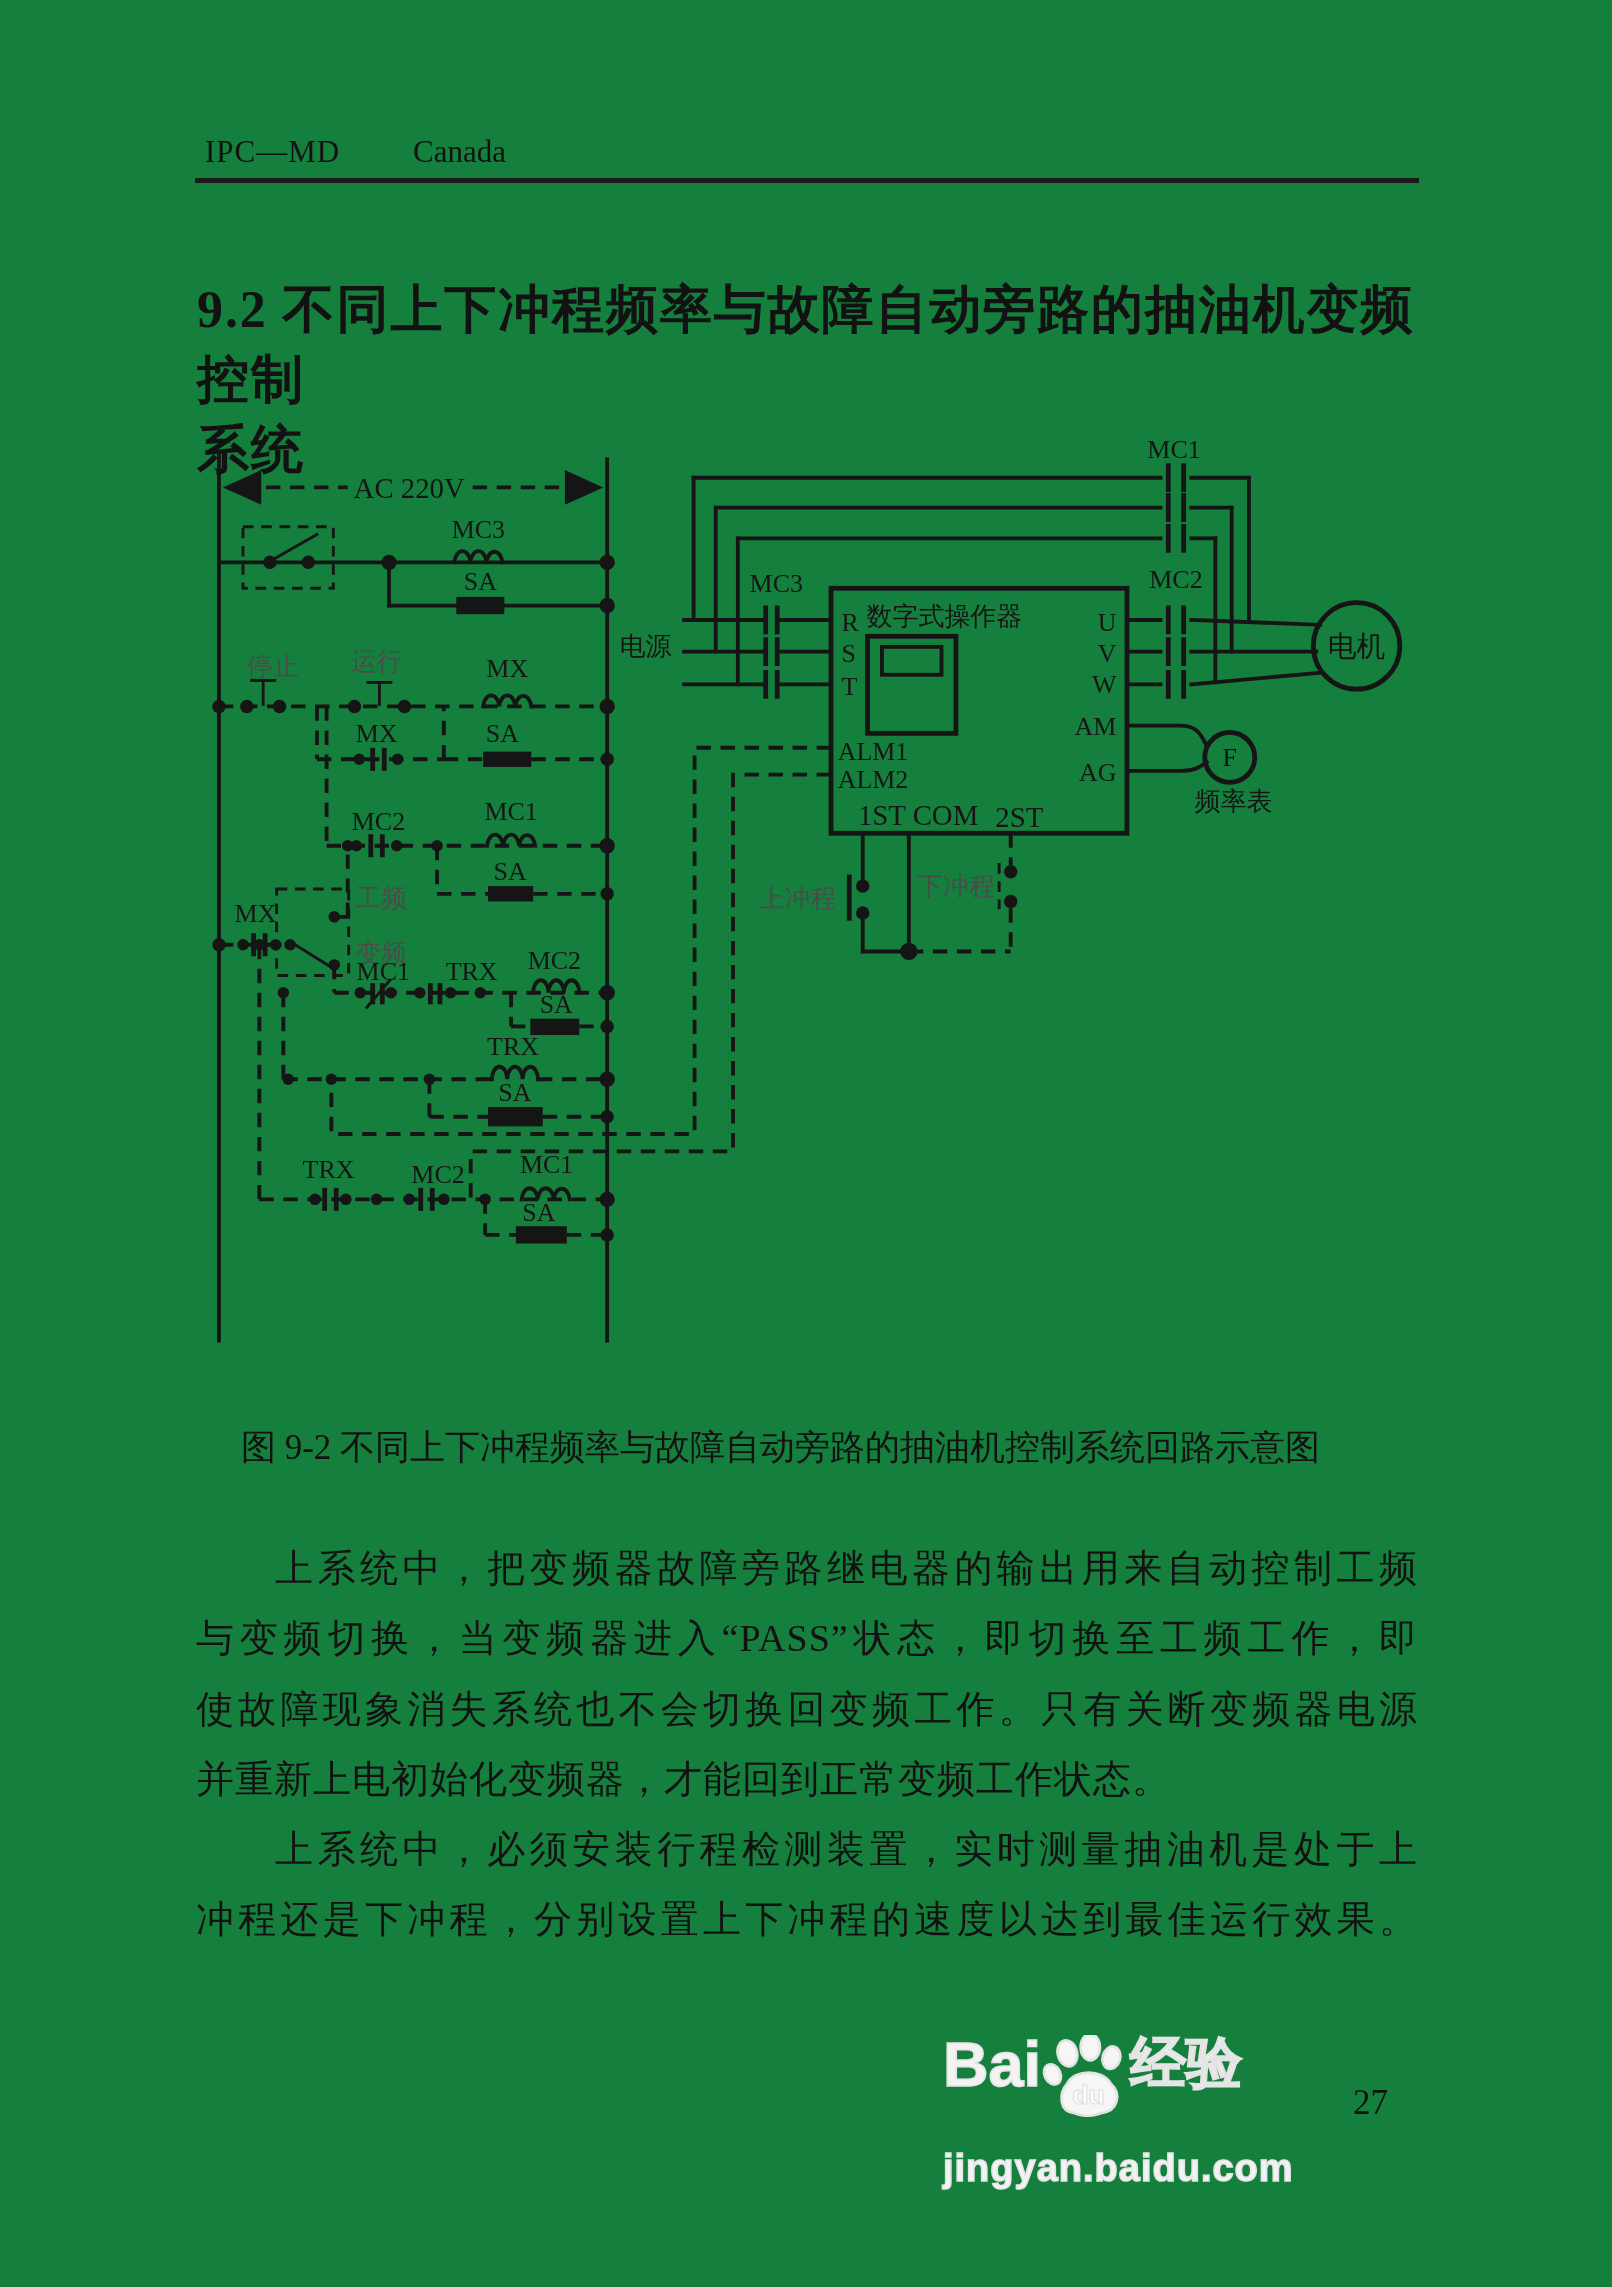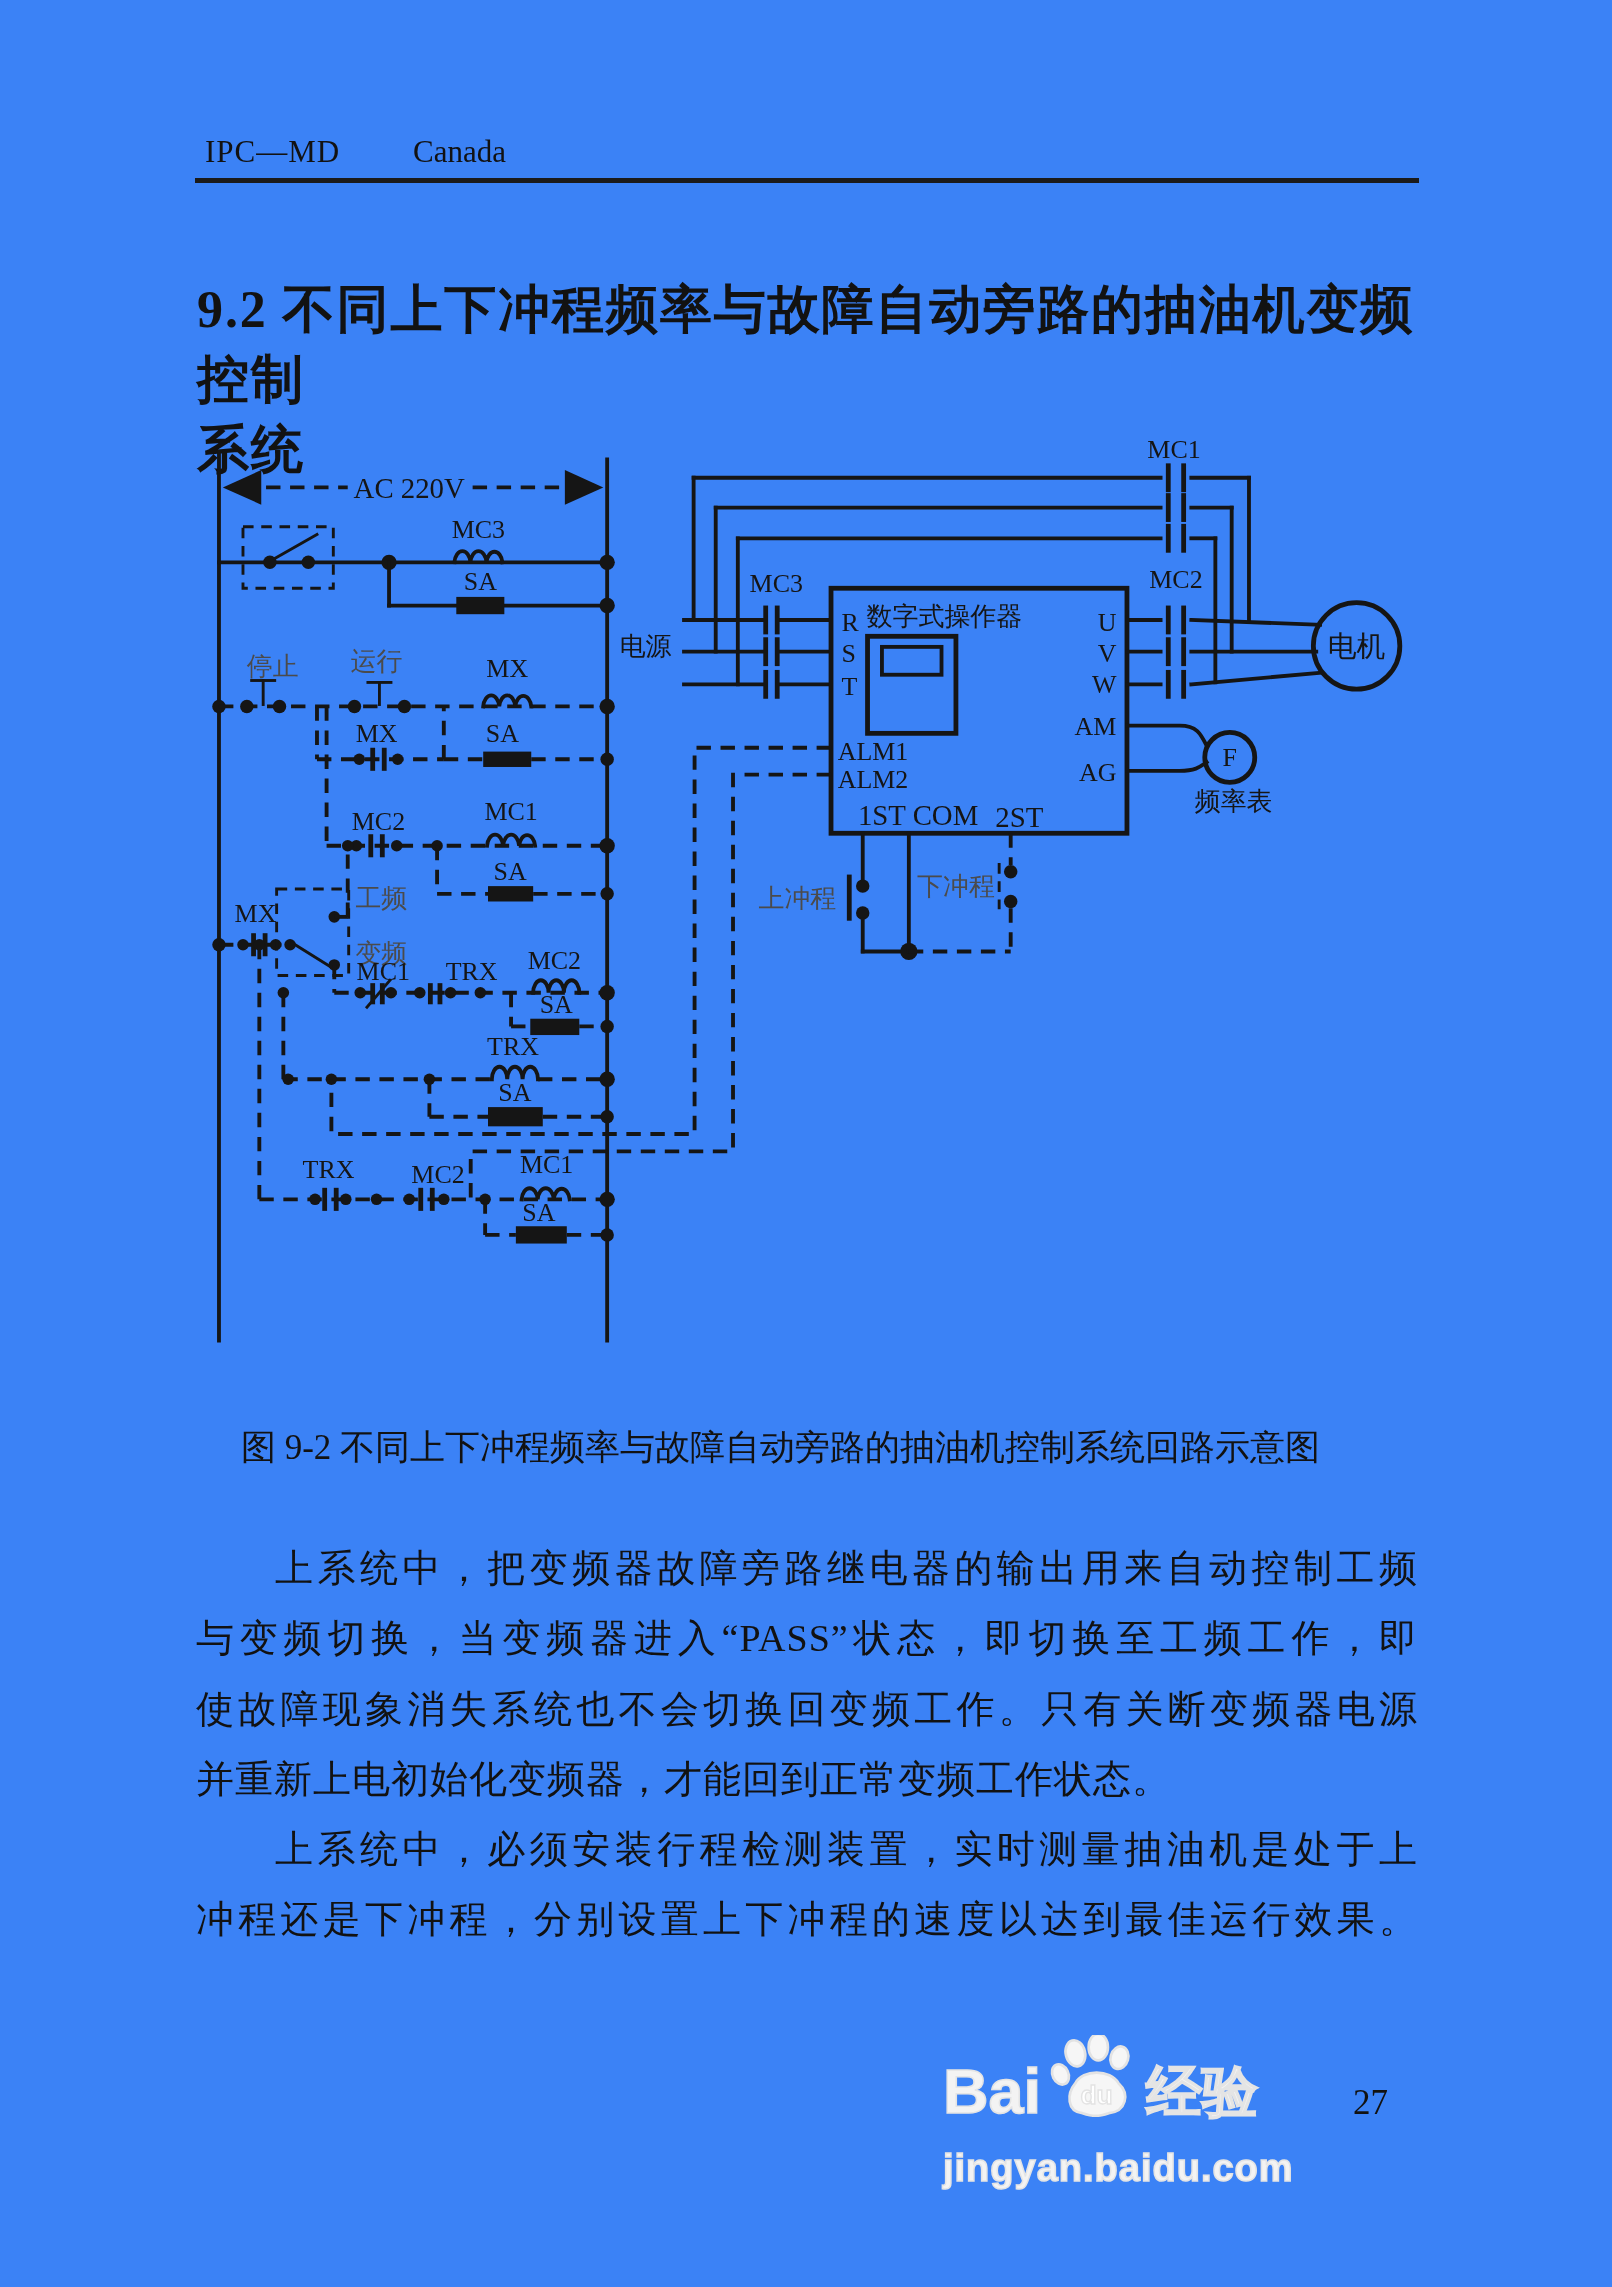--- a/index.html
+++ b/index.html
@@ -1,37 +1,37 @@
 <!DOCTYPE html>
 <html><head>
 <meta charset="utf-8">
 <style>
   html,body{margin:0;padding:0;background:#888;}
-  .page{position:relative;width:1612px;height:2287px;background:#3b82f6;overflow:hidden;
+  .page{position:relative;width:1612px;height:2287px;background:#15803d;overflow:hidden;
         font-family:"Liberation Serif","DejaVu Serif",serif;color:#121212;}
   .abs{position:absolute;}
   
   .hdr-left{left:205px;top:134px;font-size:31px;letter-spacing:1px;}
   .hdr-right{left:368px;top:134px;font-size:31px;margin-left:45px;}
   .hdr-rule{left:195px;top:178px;width:1224px;height:4.8px;background:#1b1b1b;}
   
   .title{left:197px;top:275px;width:1249px;font-size:52px;font-weight:700;line-height:70px;letter-spacing:1.9px;}
   
   .caption{left:144px;top:1424px;width:1273px;text-align:center;font-size:35px;}
   
   .body-line{left:196px;width:1222px;height:70px;font-size:38px;line-height:70px;
              text-align:justify;text-align-last:justify;white-space:nowrap;letter-spacing:1px;}
   .body-line.jleft{text-align-last:left;}
   .ind{text-indent:79px;}
   
   .pageno{left:144px;top:2083px;width:1244px;text-align:right;font-size:35px;}
   
   .wm{left:943px;top:2035px;width:423px;color:#f3f3f3;-webkit-text-stroke:1.5px #e4e4e4;
       font-family:"Liberation Sans","DejaVu Sans",sans-serif;}
-  .wm-row{display:flex;align-items:flex-end;gap:8px;}
+  .wm-row{display:flex;align-items:flex-start;gap:0;}
   .wm-bai{font-size:63px;font-weight:700;line-height:58px;}
   .wm-jing{font-size:56px;font-weight:700;line-height:56px;margin-left:1px;}
   .wm-url{font-size:38px;font-weight:700;margin-top:27px;letter-spacing:1px;}
   
   svg text{font-family:"Liberation Serif","DejaVu Serif",serif;font-size:27px;fill:#151515;}
   .ln{stroke:#151515;stroke-width:4;fill:none;stroke-linecap:square;}
   .lnd{stroke:#151515;stroke-width:4;fill:none;stroke-linecap:butt;stroke-dasharray:15 10;}
   .lnd2{stroke:#151515;stroke-width:3;fill:none;stroke-dasharray:11 8;}
   .bar{stroke:#151515;stroke-width:5;fill:none;}
   .dot{fill:#151515;stroke:none;}

